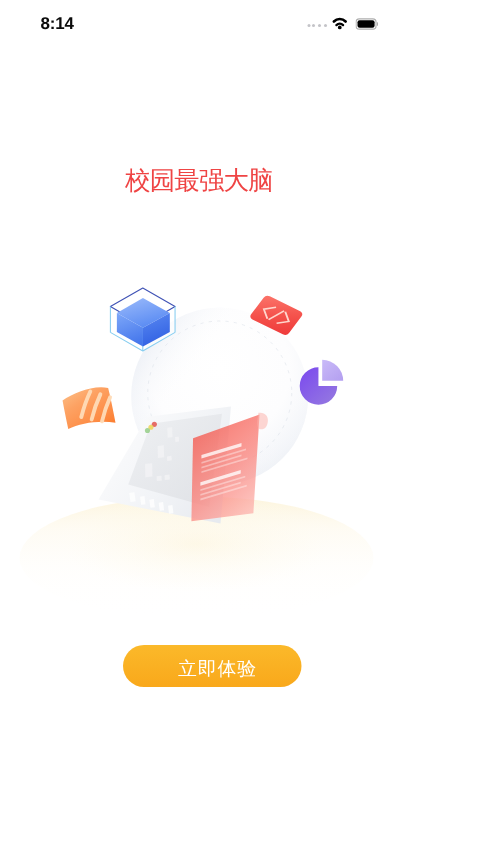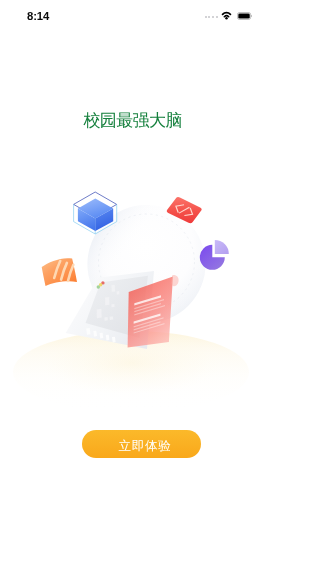--- a/index.html
+++ b/index.html
@@ -12,21 +12,21 @@
   .sb-time { position:absolute; left:27px; top:9.5px; font-size:11.3px; font-weight:700;
              color:#0b0b0b; letter-spacing:-0.1px; }
   .sb-icons { position:absolute; left:204.5px; top:11px; height:9px; display:flex; align-items:center; }
   .sig-dots { display:flex; align-items:flex-end; gap:1.6px; margin-right:3.2px; height:9px; padding-bottom:2.2px;}
   .sig-dots i { display:block; width:2.1px; height:2.1px; border-radius:50%; background:#c4c4c8; }
   .wifi { width:11px; height:9px; margin-right:4.8px; }
   .batt { width:15.4px; height:8px; }
 
   
   .title { position:absolute; left:0; top:112px; width:265px; text-align:center;
-           font-size:17px; line-height:18px; color:#15803d; letter-spacing:-0.6px;
+           font-size:17px; line-height:18px; color:#ef4444; letter-spacing:-0.6px;
            text-indent:0.2px; }
 
   
   .illus { position:absolute; left:0; top:0; width:265px; height:574px; pointer-events:none; }
 
   
   .cta { position:absolute; left:82px; top:430px; width:119px; height:28px; border-radius:14px;
          background:linear-gradient(180deg,#fbb92a 0%,#f9a81b 100%);
          color:#ffffff; font-size:12.6px; display:flex; align-items:center; justify-content:center;
          letter-spacing:0.6px; text-indent:7px; padding-top:5px; border:none; cursor:pointer;

